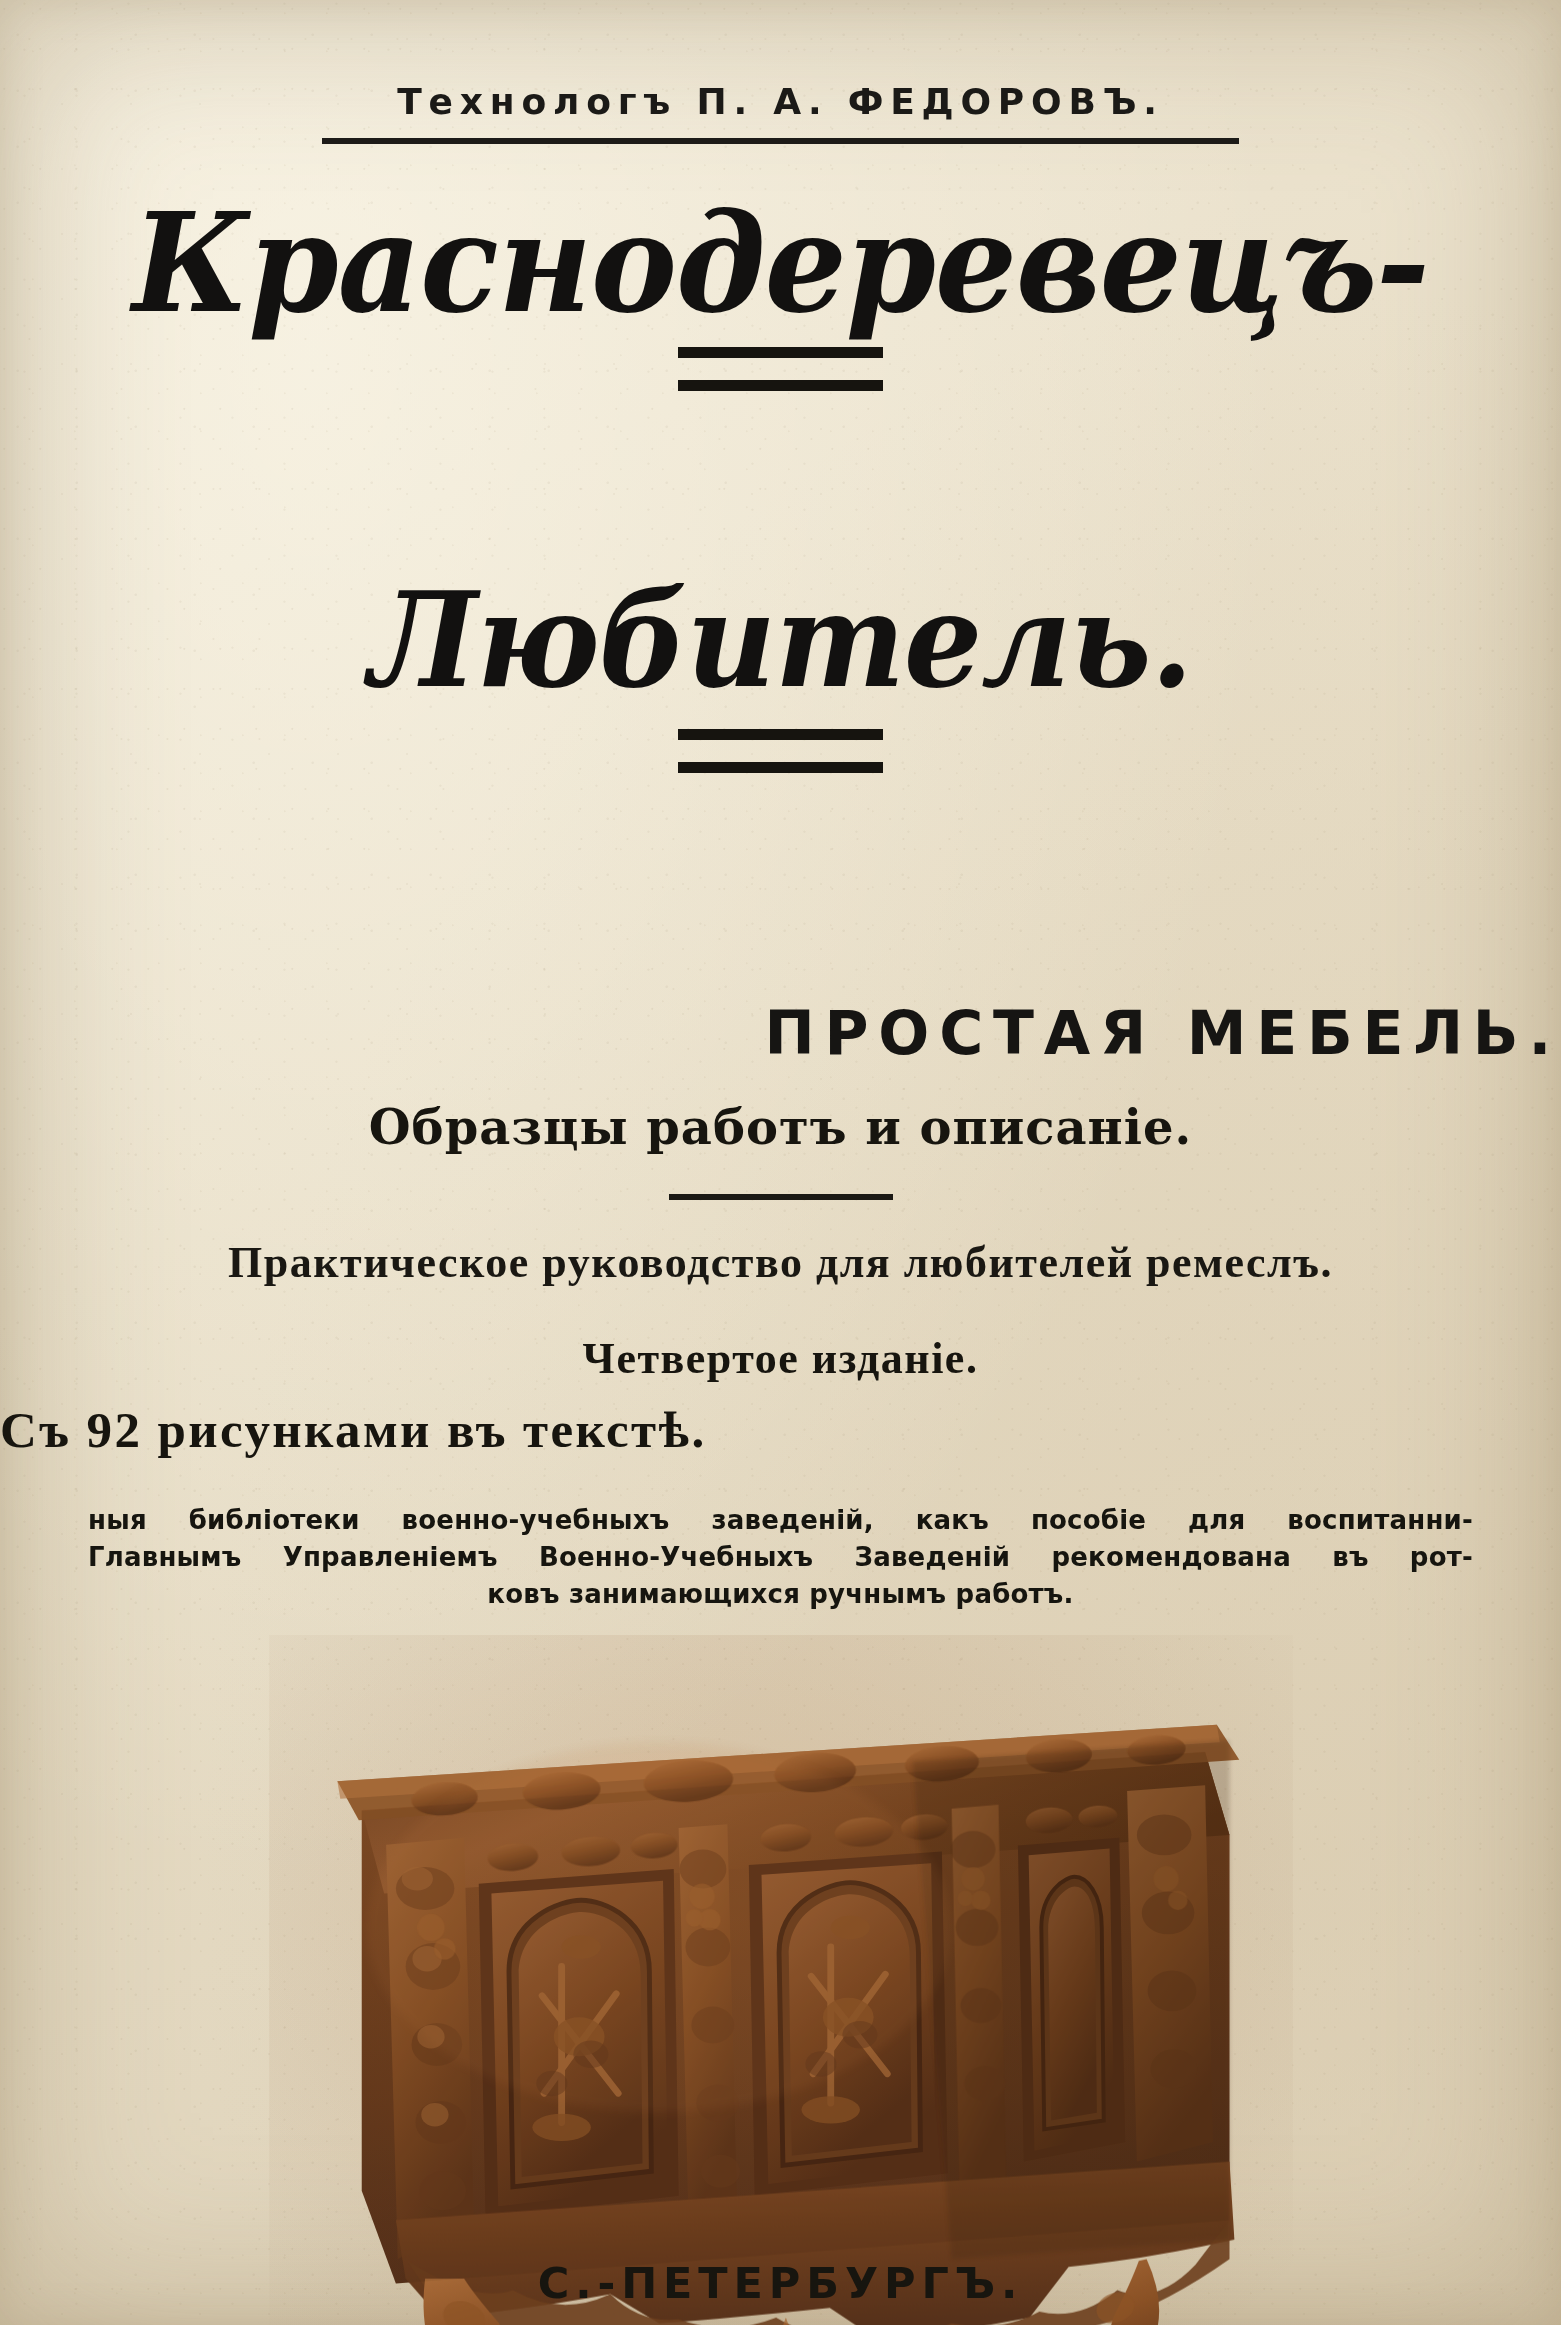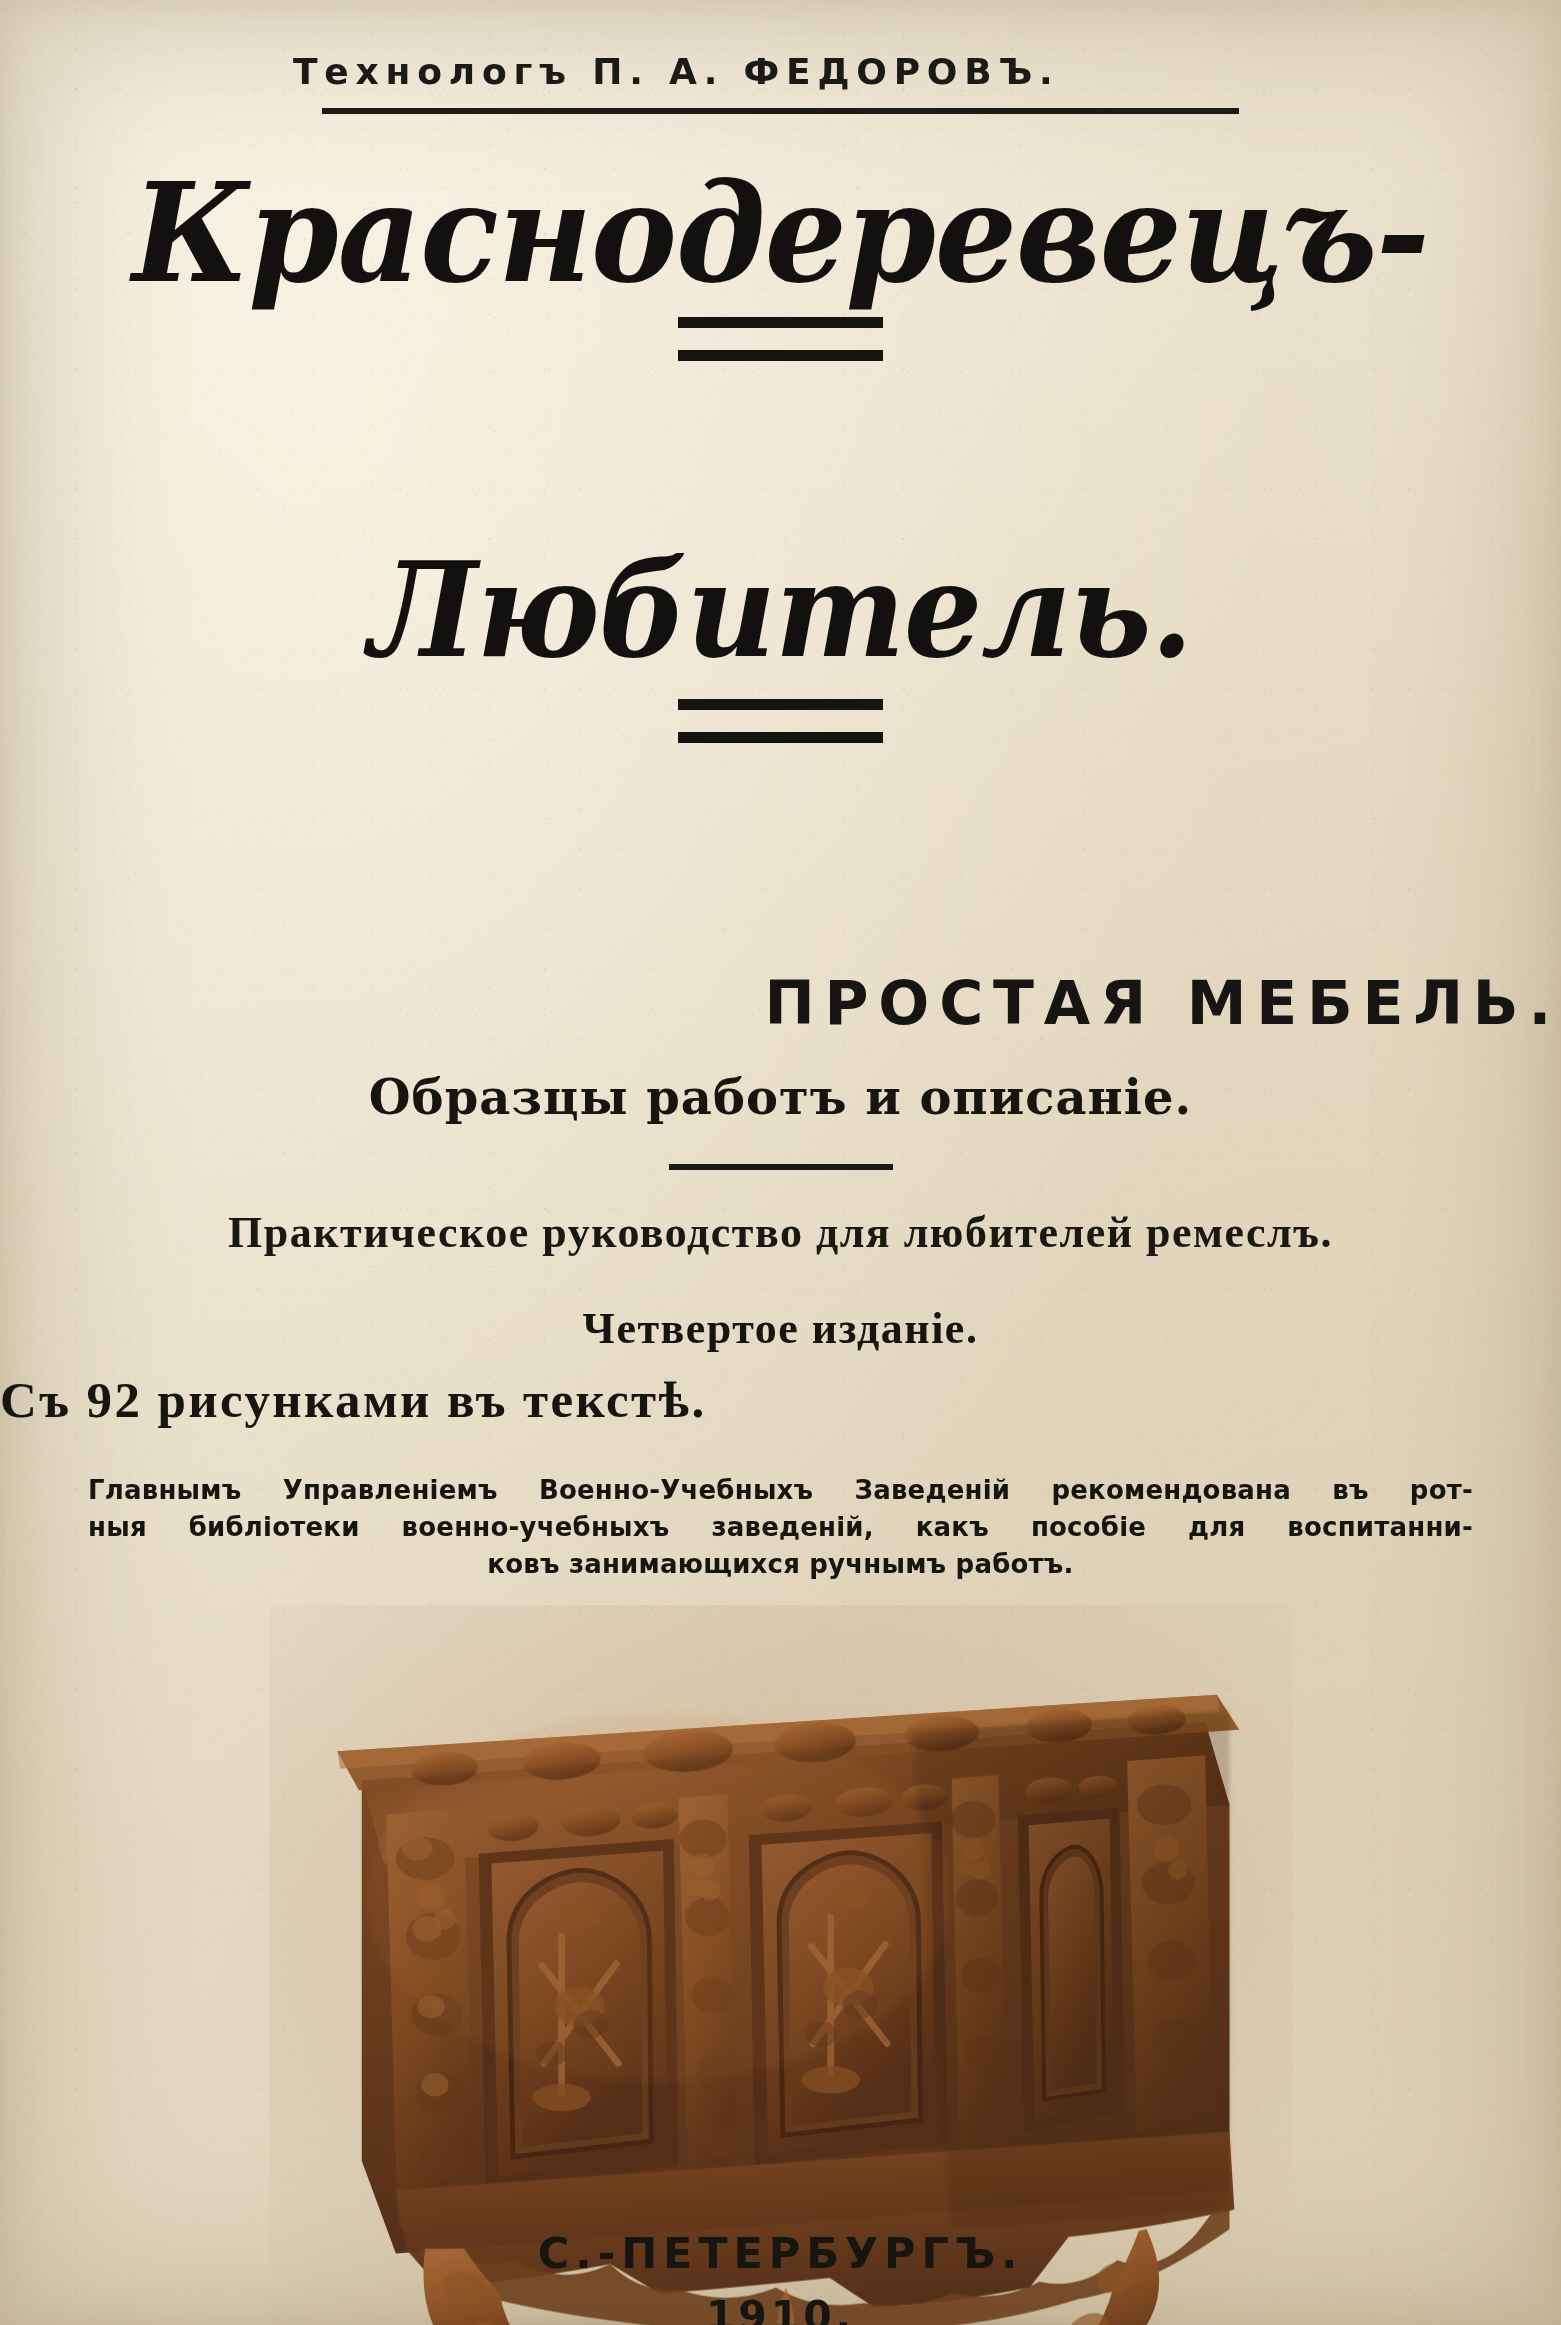--- a/index.html
+++ b/index.html
@@ -51,22 +51,23 @@
 
   .content {
     position: relative;
     z-index: 3;
     width: 100%;
     height: 100%;
   }
 
   
   .author-block {
-    margin: 51px auto 0;
+    margin: 81px auto 0;
     width: 975px;
+    text-align: center;
   }
   .author-name {
     font-family: "DejaVu Sans", sans-serif;
     font-weight: 700;
     font-size: 36px;
     letter-spacing: 6.8px;
     color: #1b1a17;
     white-space: nowrap;
   }
   .author-rule {
@@ -267,22 +268,22 @@
     <div class="subtitle-1">ПРОСТАЯ МЕБЕЛЬ.</div>
     <div class="subtitle-2">Образцы работъ и описаніе.</div>
 
     <div class="short-rule"></div>
 
     <div class="desc-1">Практическое руководство для любителей ремеслъ.</div>
     <div class="desc-2">Четвертое изданіе.</div>
     <div class="desc-3">Съ 92 рисунками въ текстѣ.</div>
 
     <div class="recommend">
+      <span class="line justified">ныя библіотеки военно-учебныхъ заведеній, какъ пособіе для воспитанни-</span>
       <span class="line justified">Главнымъ Управленіемъ Военно-Учебныхъ Заведеній рекомендована въ рот-</span>
-      <span class="line justified">ныя библіотеки военно-учебныхъ заведеній, какъ пособіе для воспитанни-</span>
       <span class="line">ковъ занимающихся ручнымъ работъ.</span>
     </div>
 
     <div class="illus-wrap">
       <svg class="cabinet" viewBox="0 0 1050 840" preserveAspectRatio="xMidYMid meet">
         <defs>
           <linearGradient id="woodTop" x1="0" y1="0" x2="1" y2="0.4">
             <stop offset="0%" stop-color="#7d4a26"></stop>
             <stop offset="35%" stop-color="#9a5e32"></stop>
             <stop offset="70%" stop-color="#78451f"></stop>

